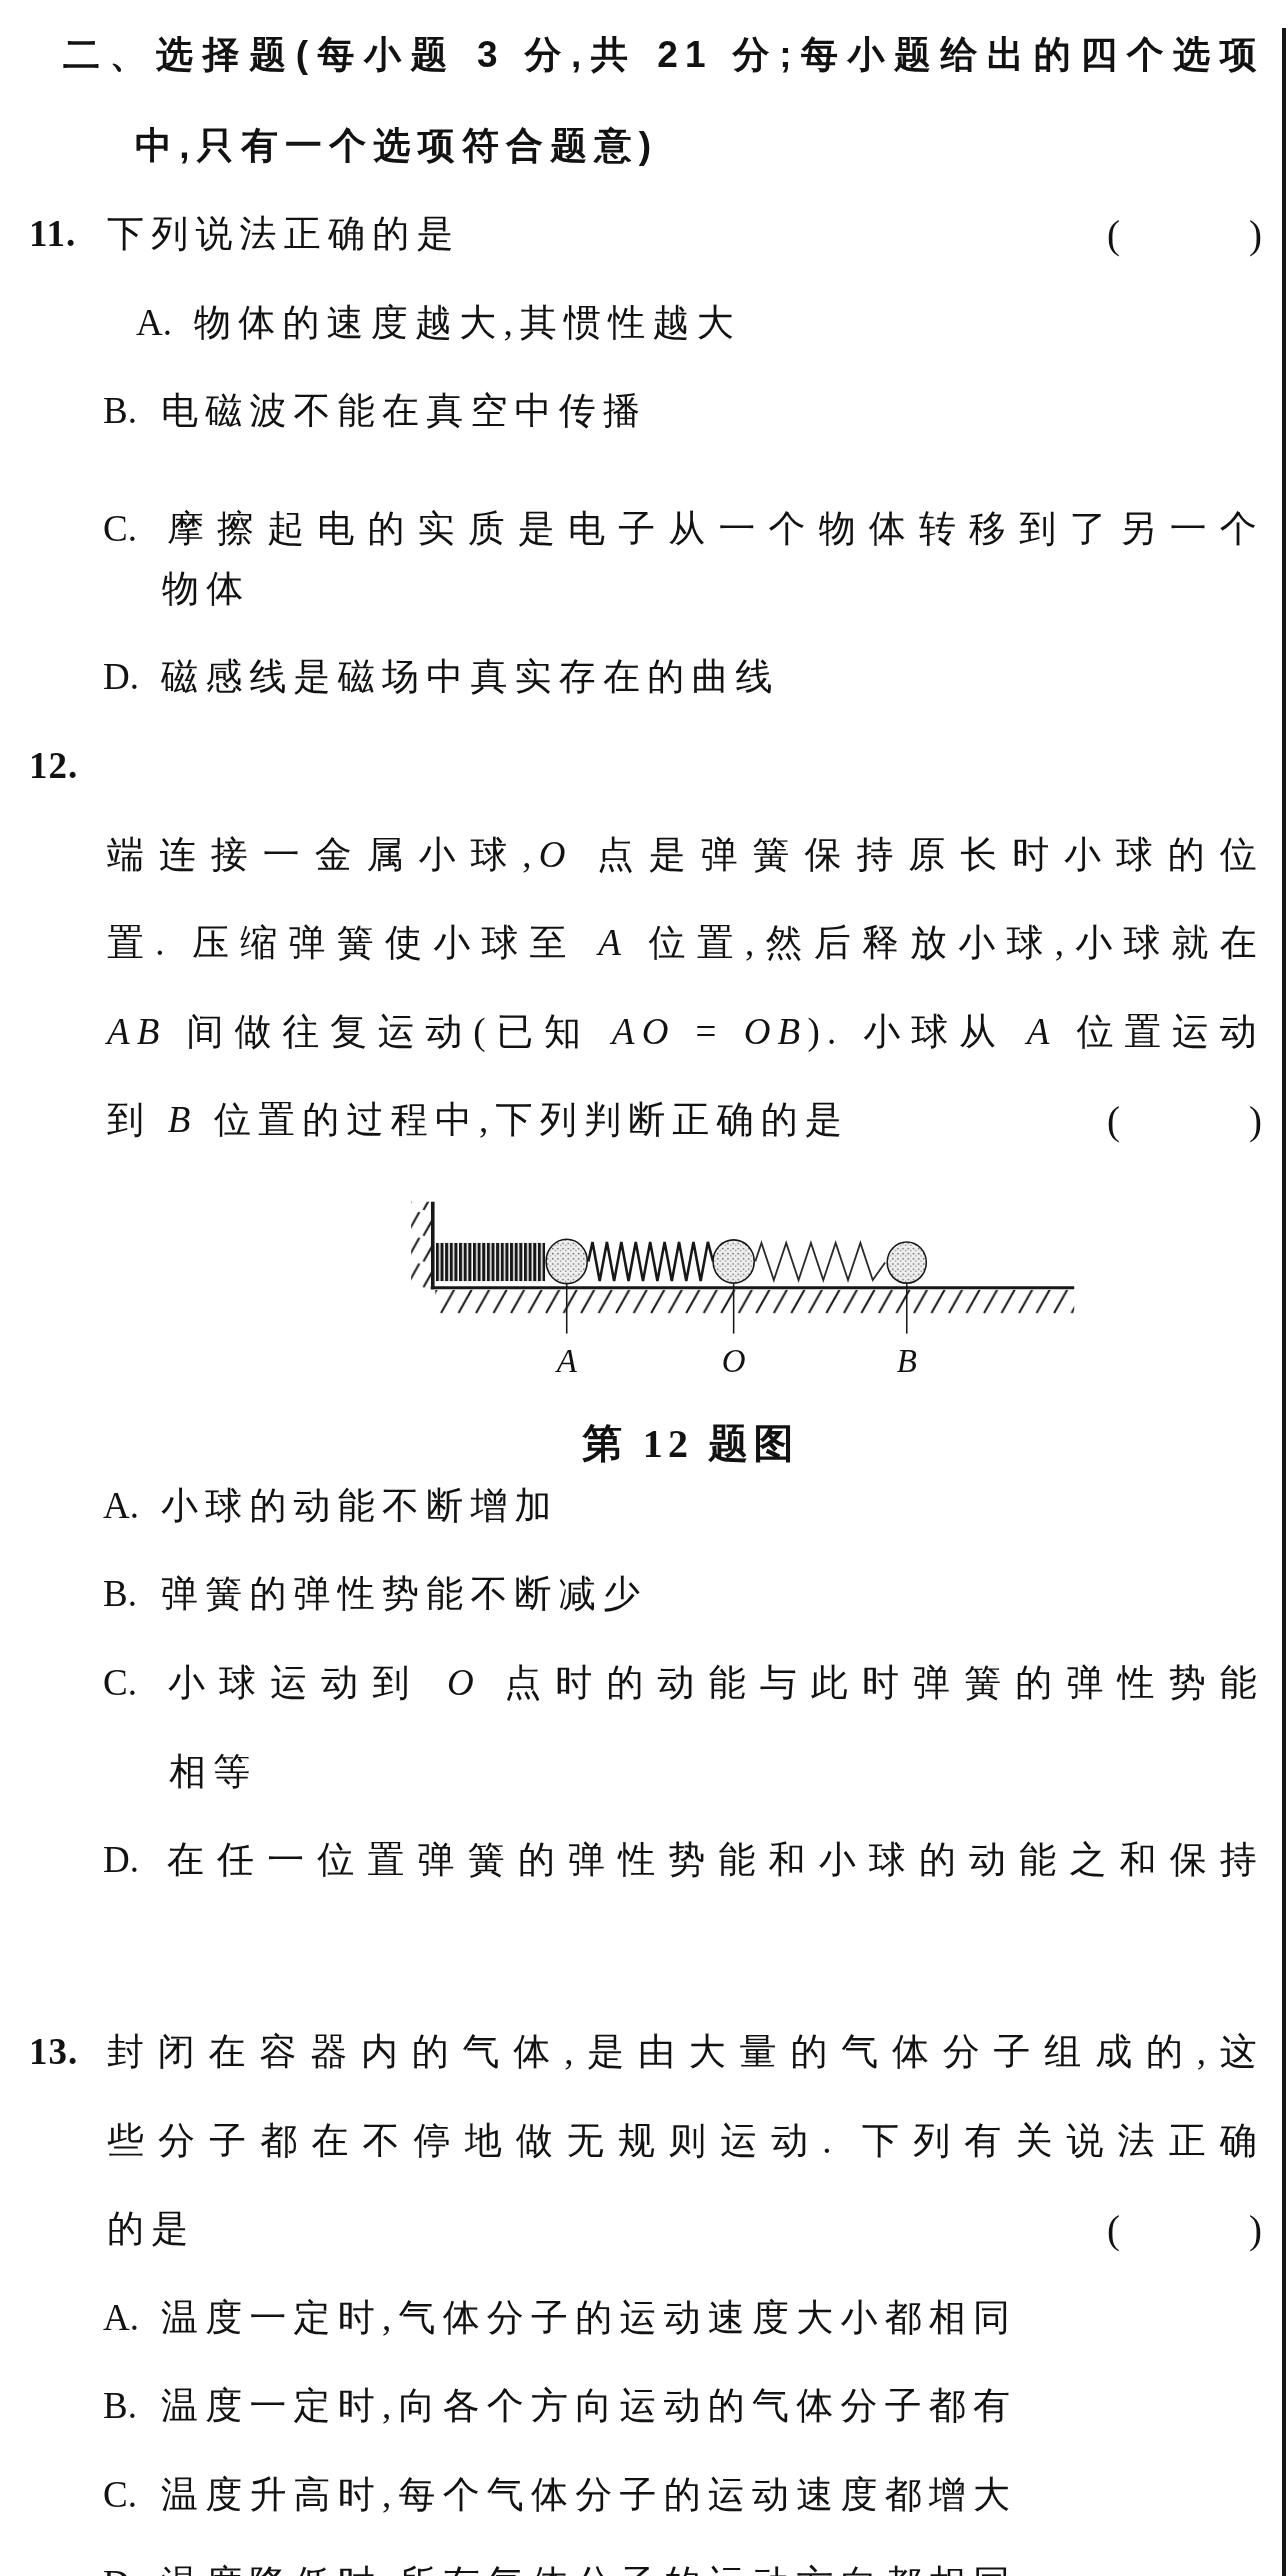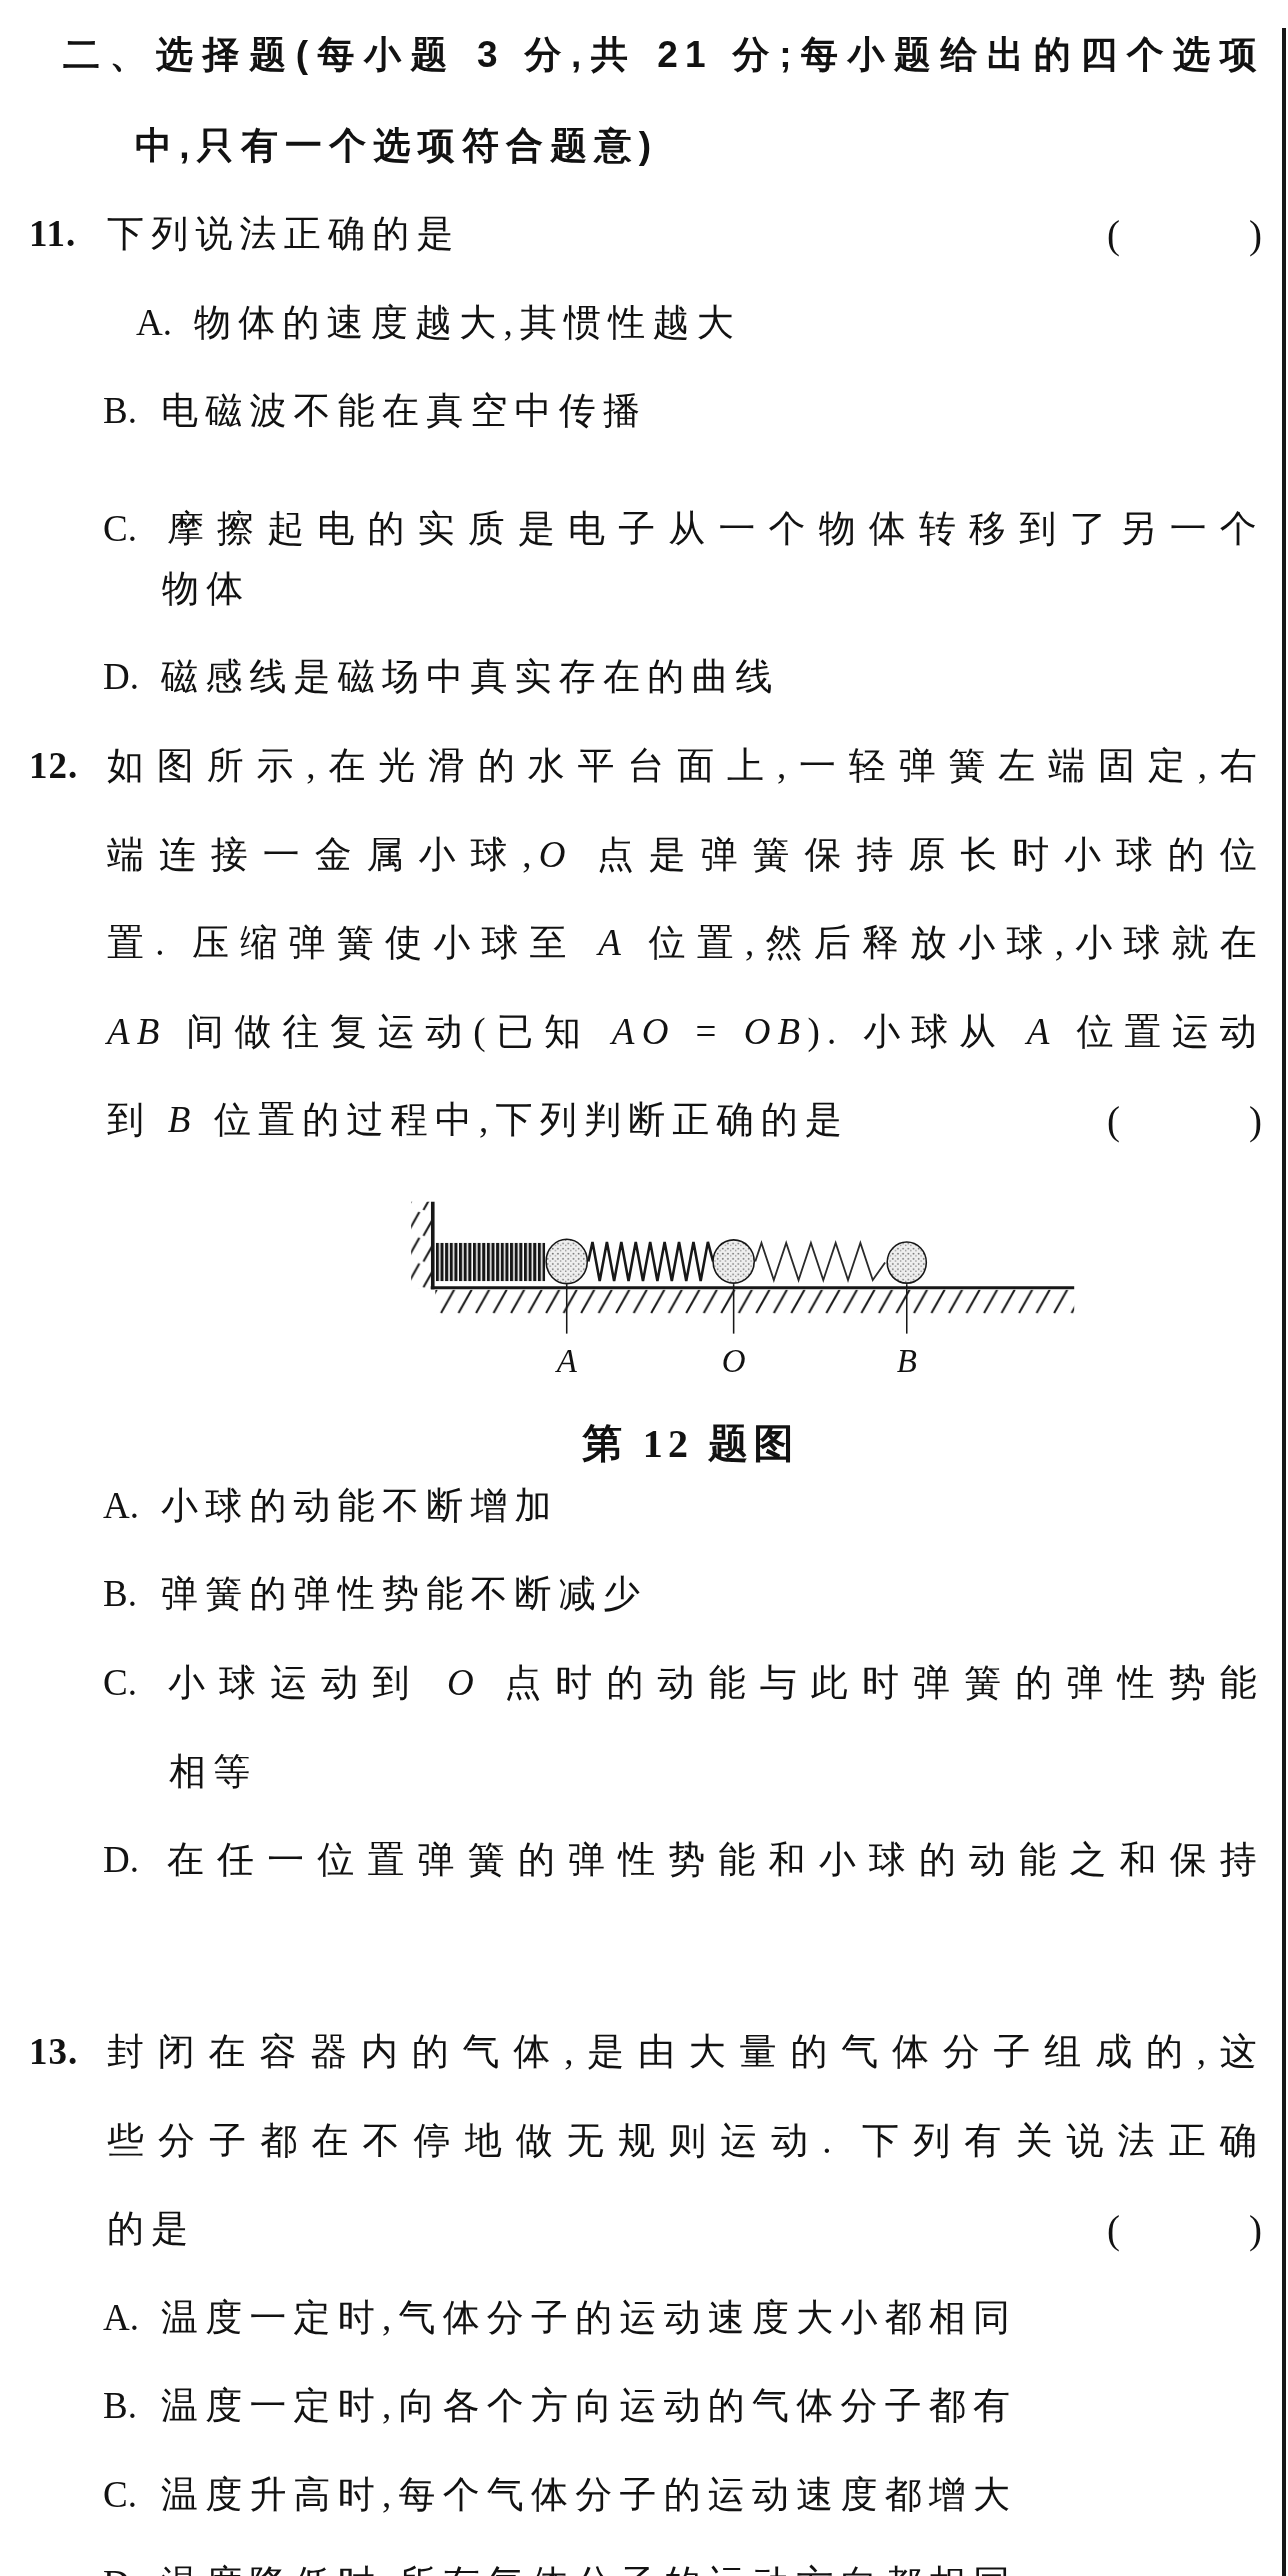--- a/index.html
+++ b/index.html
@@ -71,21 +71,20 @@
   </div>
   <div class="row" style="top:567px;">
     <span class="cont">物体</span>
   </div>
   <div class="row" style="top:655px;">
     <span class="opt"><span class="optlabel">D.</span><span>磁感线是磁场中真实存在的曲线</span></span>
   </div>
 
   <div class="row" style="top:744px;">
     <span class="qnum">12.</span>
-    <div class="stem j">如图所示,在光滑的水平台面上,一轻弹簧左端固定,右</div>
   </div>
   <div class="row" style="top:833px;">
     <div class="stem j">端连接一金属小球,<i>O</i> 点是弹簧保持原长时小球的位</div>
   </div>
   <div class="row" style="top:921px;">
     <div class="stem j">置. 压缩弹簧使小球至 <i>A</i> 位置,然后释放小球,小球就在</div>
   </div>
   <div class="row" style="top:1010px;">
     <div class="stem j"><i>AB</i> 间做往复运动(已知 <i>AO</i> = <i>OB</i>). 小球从 <i>A</i> 位置运动</div>
   </div>

